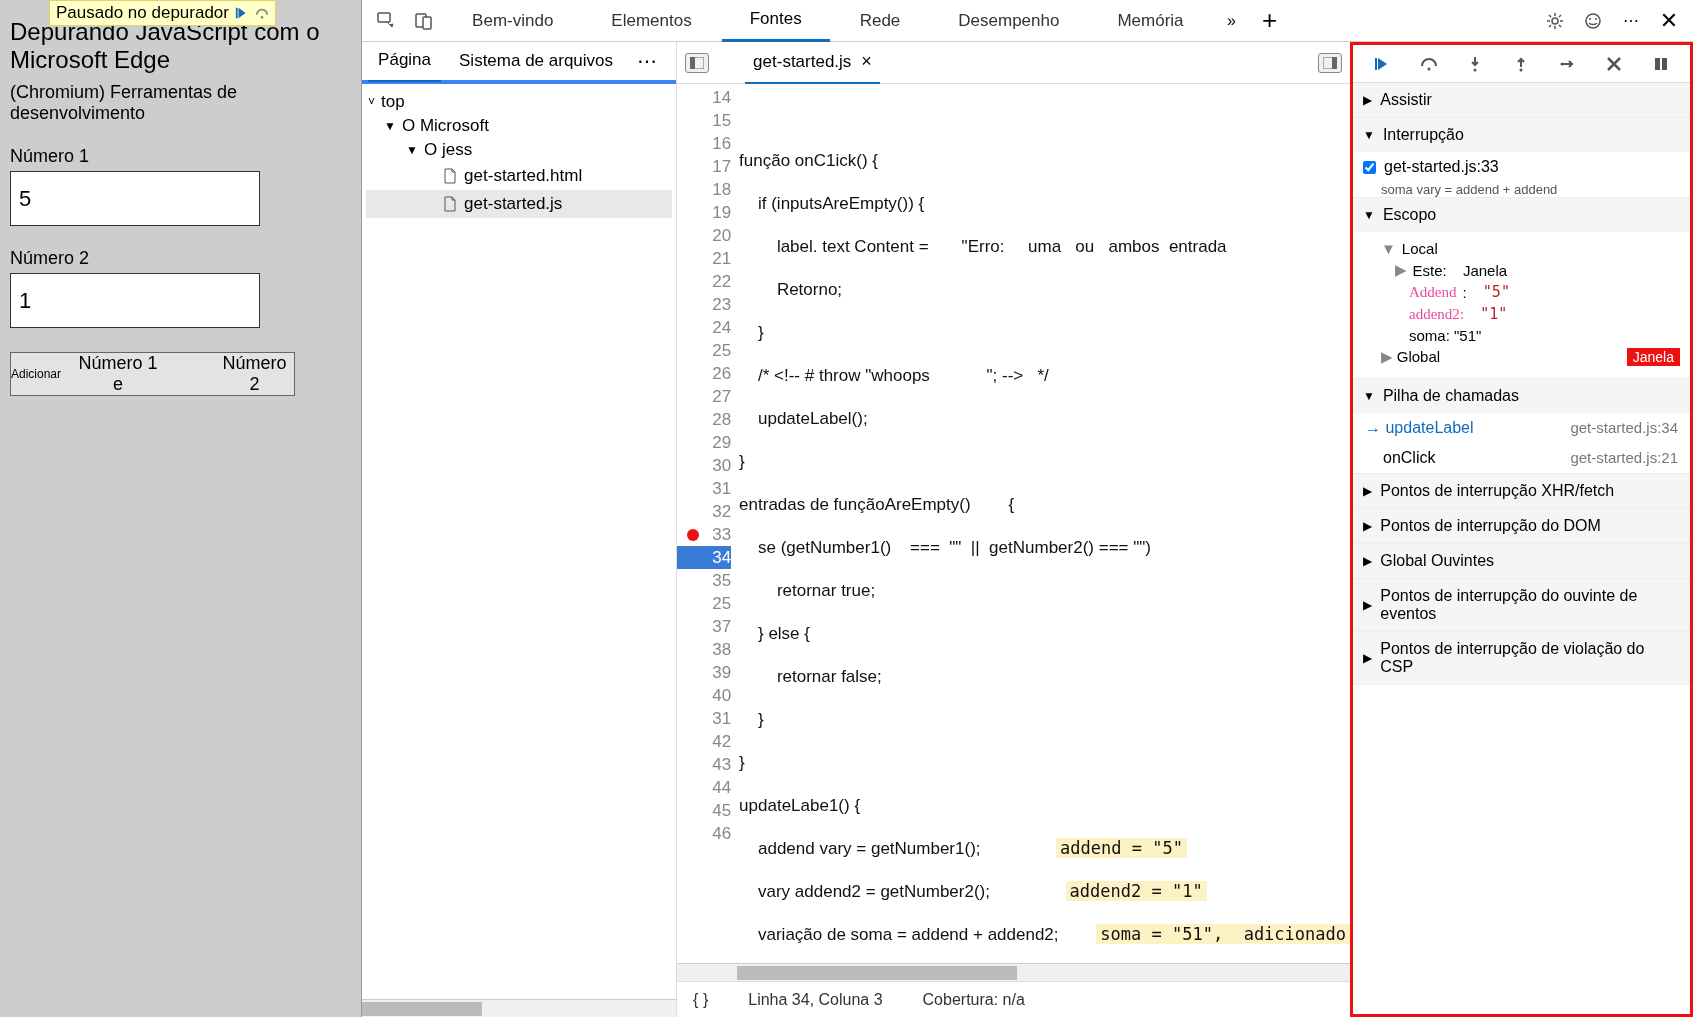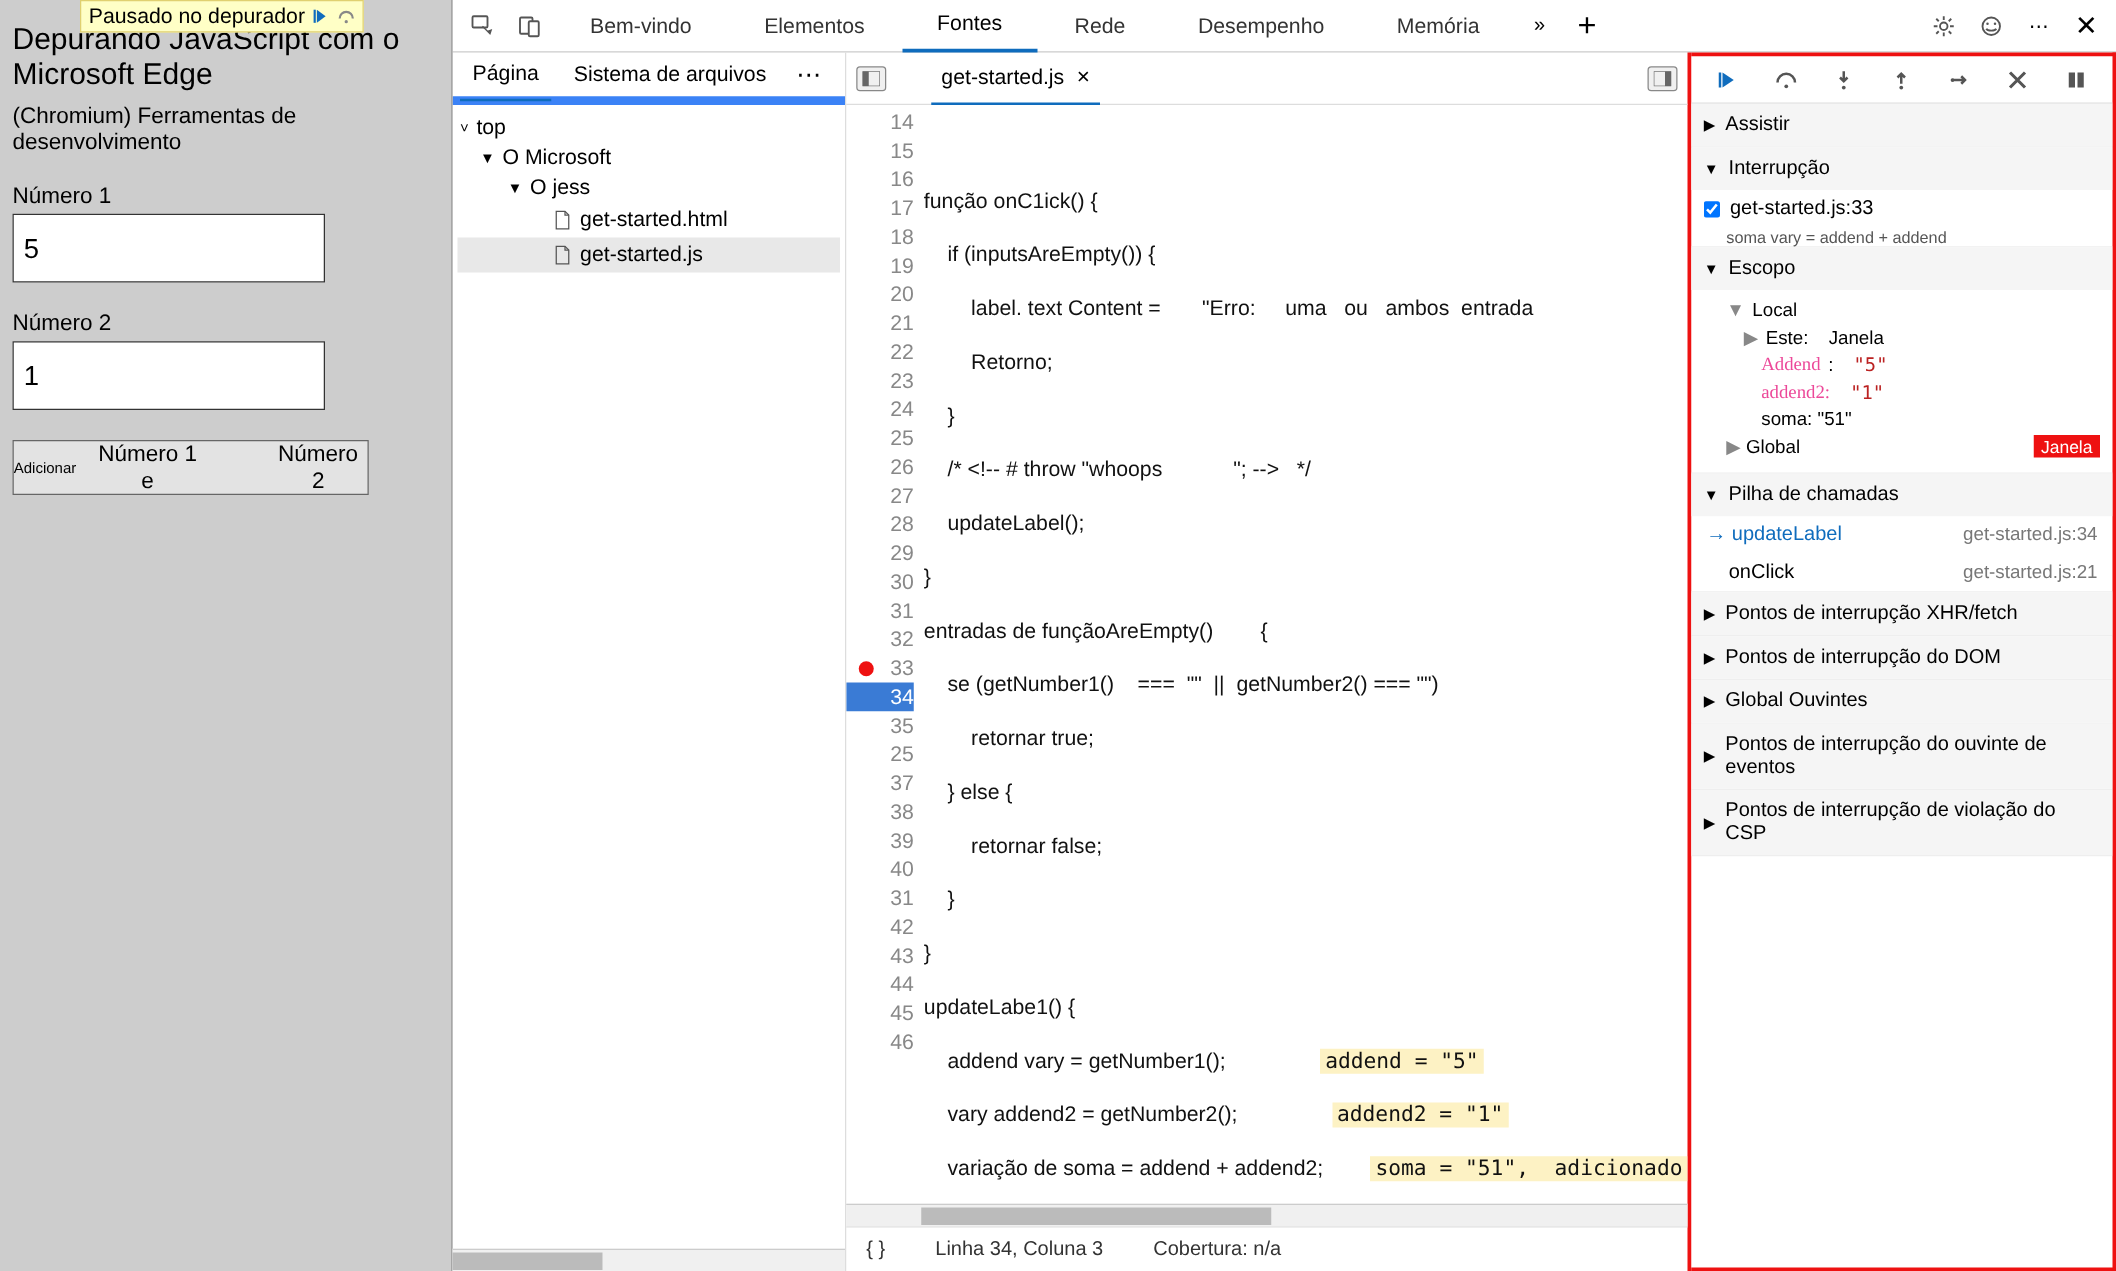--- a/index.html
+++ b/index.html
@@ -1,35 +1,35 @@
 <!DOCTYPE html>
 <html><head>
 <meta charset="utf-8">
 <style>
 *{box-sizing:border-box;margin:0;padding:0;font-family:'Segoe UI',Arial,sans-serif}
 body{width:1693px;height:1017px;overflow:hidden;display:flex;font-size:16px;transform-origin:top left;}
 .page-left{width:399px;background:#cdcdcd;padding:10px;position:relative;border-right:1px solid #999}
-.paused-badge{position:absolute;top:0;left:64px;background:#ffffc6;padding:2px 6px;font-size:17px;display:flex;align-items:center;gap:6px;border:1px solid #e0d070}
+.paused-badge{position:absolute;top:0;left:49px;background:#ffffc6;padding:2px 6px;font-size:17px;display:flex;align-items:center;gap:6px;border:1px solid #e0d070}
 .paused-badge svg{width:14px;height:14px}
 .page-left h1{font-size:30px;font-weight:bold;margin-top:18px}
 .page-left .sub1{font-size:24px;margin-top:8px}
 .page-left .sub2{font-size:18px;margin-top:8px}
 .page-left label{display:block;margin-top:22px;font-size:18px}
 .page-left input.num{width:250px;height:55px;font-size:22px;padding:4px 8px;border:1px solid #333;margin-top:4px;background:#fff}
 .add-btn{margin-top:24px;width:285px;height:44px;border:1px solid #666;background:#e3e3e3;font-size:18px;text-align:center;display:flex;align-items:center;justify-content:center;gap:10px}
 .add-btn .sm{font-size:12px}
 .devtools{flex:1;display:flex;flex-direction:column;background:#fff}
 .top-tabs{height:42px;border-bottom:1px solid #ccc;display:flex;align-items:center;padding:0 6px;gap:2px}
 .top-tabs .icon-btn{width:36px;height:36px;display:flex;align-items:center;justify-content:center;cursor:pointer}
 .top-tabs .tab{padding:0 28px;height:42px;display:flex;align-items:center;font-size:17px;color:#333;cursor:pointer}
 .top-tabs .tab.active{border-bottom:3px solid #0f6cbd;color:#000}
 .top-tabs .spacer{flex:1}
 .main-row{flex:1;display:flex;min-height:0}
 .col-nav{width:315px;border-right:1px solid #ddd;display:flex;flex-direction:column}
-.nav-tabs{height:42px;display:flex;align-items:center;border-bottom:7px solid #3b82f6;padding:0 6px;gap:8px}
+.nav-tabs{height:42px;display:flex;align-items:center;border-bottom:4px solid #3b82f6;padding:0 6px;gap:8px}
 .nav-tabs .ntab{padding:0 10px;height:42px;display:flex;align-items:center;font-size:17px;cursor:pointer}
 .nav-tabs .ntab.active{border-bottom:2px solid #0f6cbd}
 .nav-tabs .dots{font-size:20px;padding:0 6px;cursor:pointer}
 .tree{padding:6px 4px;font-size:17px}
 .tree .row{display:flex;align-items:center;gap:6px;padding:2px 2px;cursor:pointer}
 .tree .indent1{padding-left:18px}
 .tree .indent2{padding-left:40px}
 .tree .file-row{padding:4px 0 4px 76px}
 .tree .file-row.sel{background:#e8e8e8}
 .tree svg{width:16px;height:16px;flex-shrink:0}

